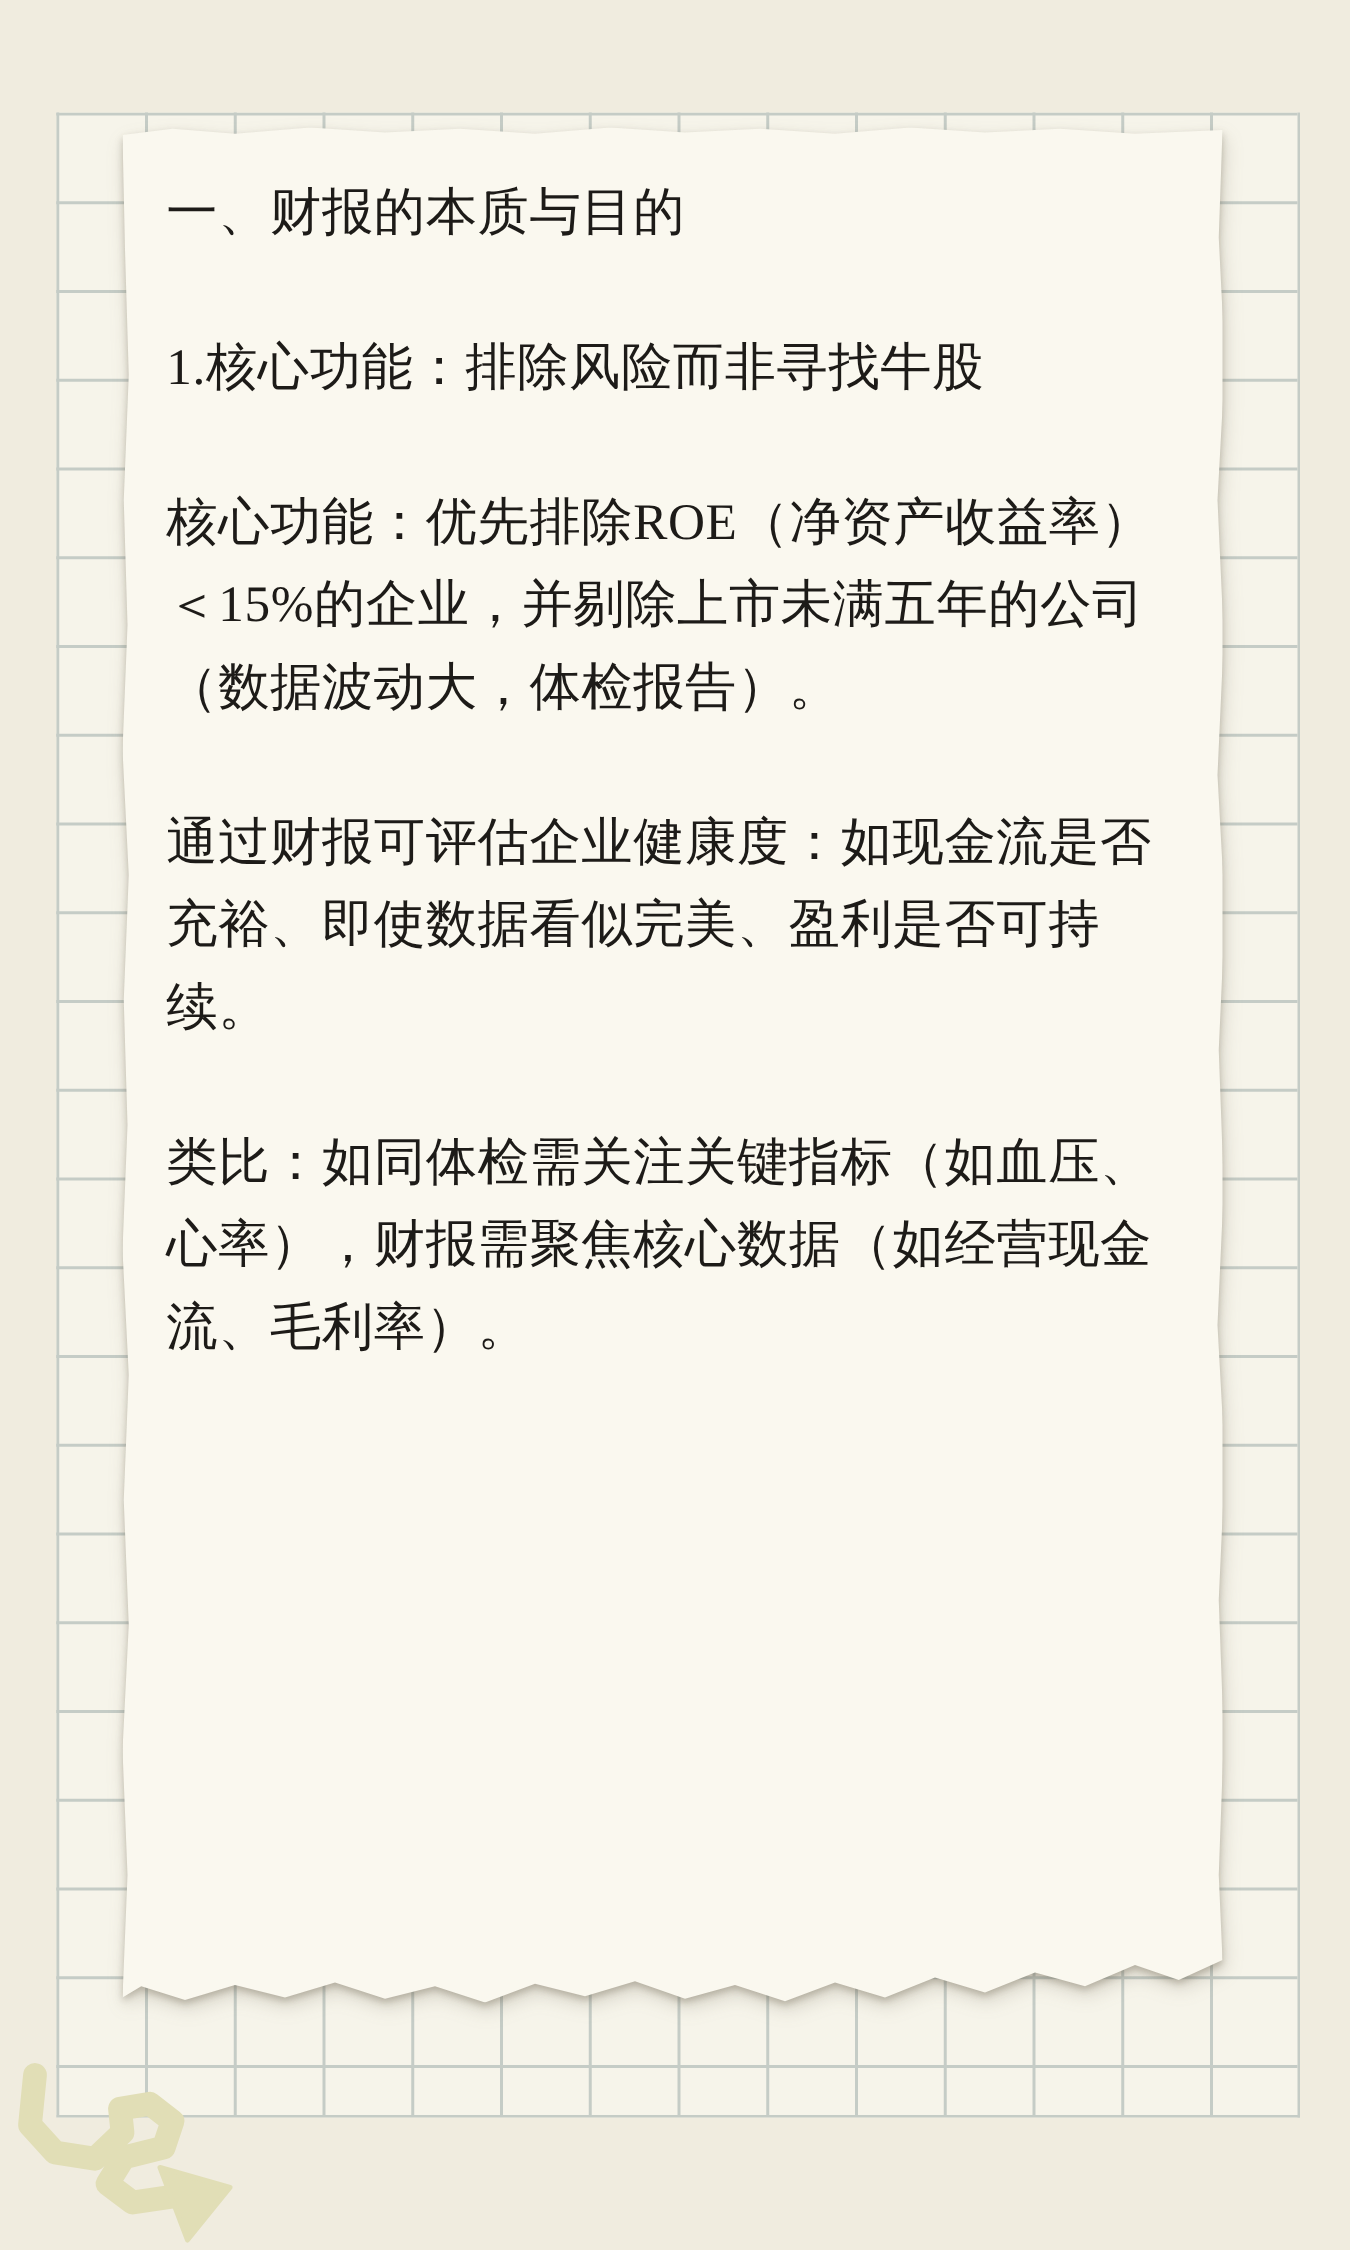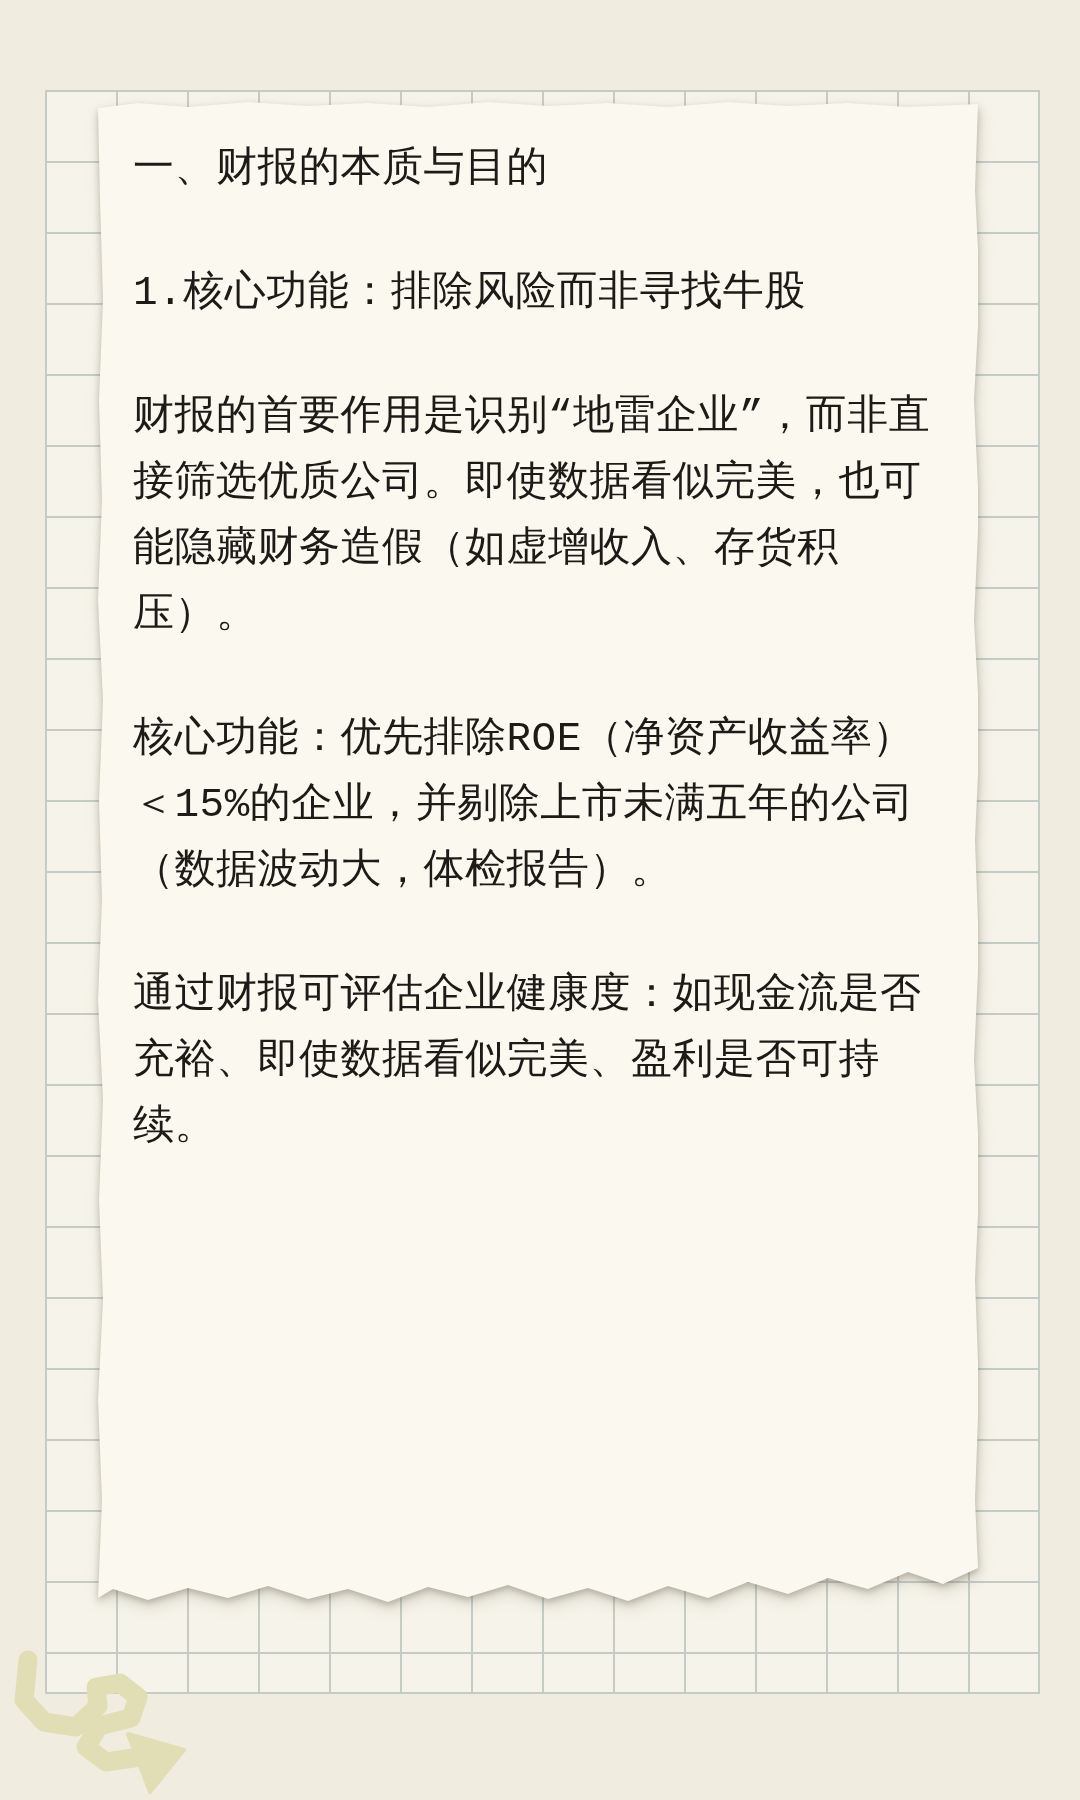--- a/index.html
+++ b/index.html
@@ -58,21 +58,20 @@
       4px 1400px, 0px 1300px, 5px 1200px, 1px 1100px, 5px 1000px, 0px 900px,
       4px 800px, 1px 700px, 5px 600px, 0px 500px, 4px 400px, 1px 300px,
       5px 200px, 2px 100px
     );
     box-sizing: border-box;
     padding: 36px 26px 0 35px;
     color: #1d1b18;
   }
   .block {
     margin: 0 0 58px 0;
-    font-family: Liberation Mono, monospace;
   }
   .block:last-child { margin-bottom: 0; }
   .line {
     font-size: 41px;
     line-height: 66px;
     white-space: nowrap;
     letter-spacing: 0.5px;
   }
   
   .doodle {
@@ -94,40 +93,39 @@
     <div class="paper">
 
       <div class="block">
         <div class="line">一、财报的本质与目的</div>
       </div>
 
       <div class="block">
         <div class="line">1.核心功能：排除风险而非寻找牛股</div>
       </div>
 
-      <div class="block">
-        <div class="line">财报的首要作用是识别“地雷企业”，而非直</div>
-        <div class="line">接筛选优质公司。即使数据看似完美，也可</div>
-        <div class="line">能隐藏财务造假（如虚增收入、存货积</div>
-        <div class="line">压）。</div>
-      </div>
 
       <div class="block">
         <div class="line">核心功能：优先排除ROE（净资产收益率）</div>
         <div class="line">＜15%的企业，并剔除上市未满五年的公司</div>
         <div class="line">（数据波动大，体检报告）。</div>
       </div>
 
 
       <div class="block">
         <div class="line">通过财报可评估企业健康度：如现金流是否</div>
         <div class="line">充裕、即使数据看似完美、盈利是否可持</div>
         <div class="line">续。</div>
       </div>
 
+      <div class="block">
+        <div class="line">类比：如同体检需关注关键指标（如血压、</div>
+        <div class="line">心率），财报需聚焦核心数据（如经营现金</div>
+        <div class="line">流、毛利率）。</div>
+      </div>
 
     </div>
   </div>
 
   <svg class="doodle" viewBox="0 0 230 162" xmlns="http://www.w3.org/2000/svg">
     <polyline points="28,22 24,62 44,84 76,89 98,68 96,49 120,45 138,59 131,80 99,88 86,109 106,124 140,119 152,112" fill="none" stroke="#e1deb6" stroke-width="19" stroke-linecap="round" stroke-linejoin="round"></polyline>
     <polygon points="128,96 184,112 150,154" fill="#e1deb6" stroke="#e1deb6" stroke-width="4" stroke-linejoin="round"></polygon>
   </svg>
 
 </div>

